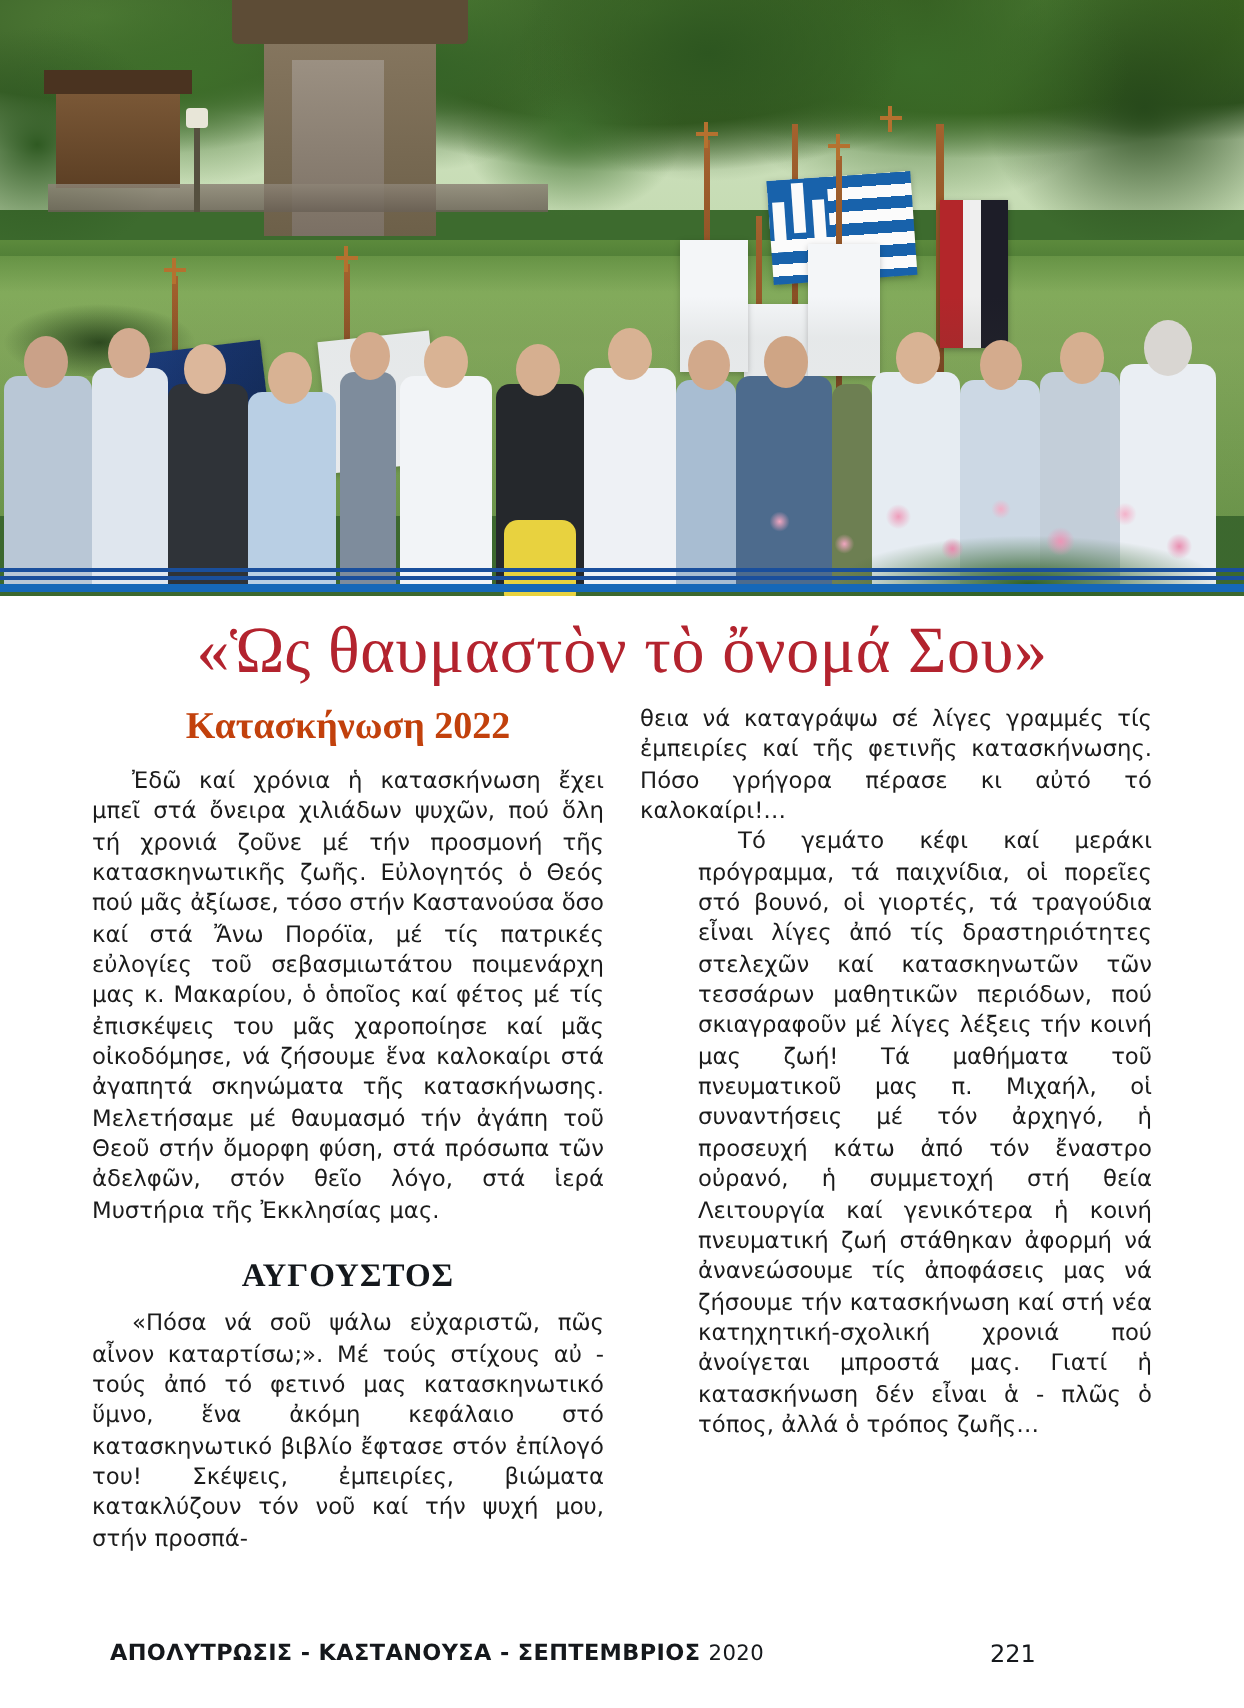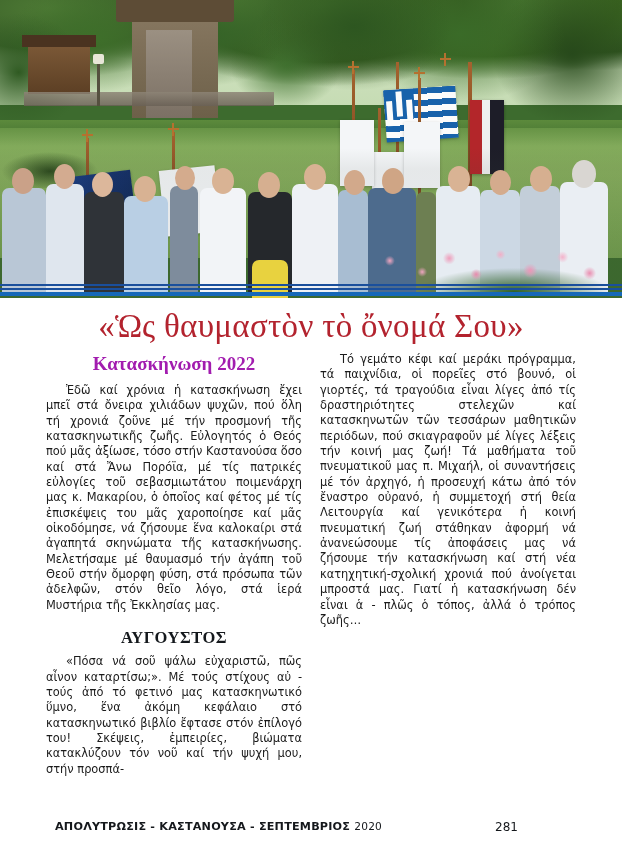--- a/index.html
+++ b/index.html
@@ -193,21 +193,21 @@
     text-align:justify;
   }
   .col-left{ left:0; }
   .col-right{ left:274px; }
 
   .sec-head{
     display:block;
     text-align:center;
     font-family: "Liberation Serif", "DejaVu Serif", serif;
     font-weight:bold;
-    color:#a21caf;
+    color:#c2410c;
     font-size:19px;
     line-height:24px;
     margin:0 0 7px 0;
   }
   .sec-head-dark{
     display:block;
     text-align:center;
     font-family: "Liberation Serif", "DejaVu Serif", serif;
     font-weight:bold;
     color:#14181c;
@@ -216,21 +216,21 @@
     letter-spacing:.5px;
     margin:14px 0 5px 0;
   }
   p.para{
     margin:0;
     text-indent:20px;
     text-align:justify;
     text-justify:inter-word;
     hyphens:manual;
   }
-  p.para + p.para{ margin-top:0; }
+  p.para + p.para{ margin-top:0;margin-left:29px; }
 
   
   .footer{
     position:absolute; left:0; bottom:14px; width:622px; height:20px;
   }
   .footer-left{
     position:absolute; left:55px; top:0;
     font-family:"DejaVu Sans", sans-serif;
     font-size:11.2px;
     font-weight:bold;
@@ -334,23 +334,24 @@
   <div class="cols">
 
     <div class="col col-left">
       <span class="sec-head">Κατασκήνωση 2022</span>
       <p class="para">Ἐδῶ καί χρόνια ἡ κατασκήνωση ἔχει μπεῖ στά ὄνειρα χιλιάδων ψυχῶν, πού ὅλη τή χρονιά ζοῦνε μέ τήν προσμονή τῆς κατασκηνωτικῆς ζωῆς. Εὐλογητός ὁ Θεός πού μᾶς ἀξίωσε, τόσο στήν Καστανούσα ὅσο καί στά Ἄνω Πορόϊα, μέ τίς πατρικές εὐλογίες τοῦ σεβασμιωτάτου ποιμενάρχη μας κ. Μακαρίου, ὁ ὁποῖος καί φέτος μέ τίς ἐπισκέψεις του μᾶς χαροποίησε καί μᾶς οἰκοδόμησε, νά ζήσουμε ἕνα καλοκαίρι στά ἀγαπητά σκηνώματα τῆς κατασκήνωσης. Μελετήσαμε μέ θαυμασμό τήν ἀγάπη τοῦ Θεοῦ στήν ὄμορφη φύση, στά πρόσωπα τῶν ἀδελφῶν, στόν θεῖο λόγο, στά ἱερά Μυστήρια τῆς Ἐκκλησίας μας.</p>
       <span class="sec-head-dark">ΑΥΓΟΥΣΤΟΣ</span>
       <p class="para">«Πόσα νά σοῦ ψάλω εὐχαριστῶ, πῶς αἶνον καταρτίσω;». Μέ τούς στίχους αὐ - τούς ἀπό τό φετινό μας κατασκηνωτικό ὕμνο, ἕνα ἀκόμη κεφάλαιο στό κατασκηνωτικό βιβλίο ἔφτασε στόν ἐπίλογό του! Σκέψεις, ἐμπειρίες, βιώματα κατακλύζουν τόν νοῦ καί τήν ψυχή μου, στήν προσπά-</p>
     </div>
 
     <div class="col col-right">
+      <p class="para" style="text-indent:0">θεια νά καταγράψω σέ λίγες γραμμές τίς ἐμπειρίες καί τῆς φετινῆς κατασκήνωσης. Πόσο γρήγορα πέρασε κι αὐτό τό καλοκαίρι!…</p>
       <p class="para">Τό γεμάτο κέφι καί μεράκι πρόγραμμα, τά παιχνίδια, οἱ πορεῖες στό βουνό, οἱ γιορτές, τά τραγούδια εἶναι λίγες ἀπό τίς δραστηριότητες στελεχῶν καί κατασκηνωτῶν τῶν τεσσάρων μαθητικῶν περιόδων, πού σκιαγραφοῦν μέ λίγες λέξεις τήν κοινή μας ζωή! Τά μαθήματα τοῦ πνευματικοῦ μας π. Μιχαήλ, οἱ συναντήσεις μέ τόν ἀρχηγό, ἡ προσευχή κάτω ἀπό τόν ἔναστρο οὐρανό, ἡ συμμετοχή στή θεία Λειτουργία καί γενικότερα ἡ κοινή πνευματική ζωή στάθηκαν ἀφορμή νά ἀνανεώσουμε τίς ἀποφάσεις μας νά ζήσουμε τήν κατασκήνωση καί στή νέα κατηχητική-σχολική χρονιά πού ἀνοίγεται μπροστά μας. Γιατί ἡ κατασκήνωση δέν εἶναι ἁ - πλῶς ὁ τόπος, ἀλλά ὁ τρόπος ζωῆς…</p>
     </div>
 
   </div>
 
   <div class="footer">
     <div class="footer-left"><span>ΑΠΟΛΥΤΡΩΣΙΣ - ΚΑΣΤΑΝΟΥΣΑ - ΣΕΠΤΕΜΒΡΙΟΣ </span><span class="yr">2020</span></div>
-    <div class="footer-right">281</div>
+    <div class="footer-right">221</div>
   </div>
 
 </div>
 
 </body></html>

